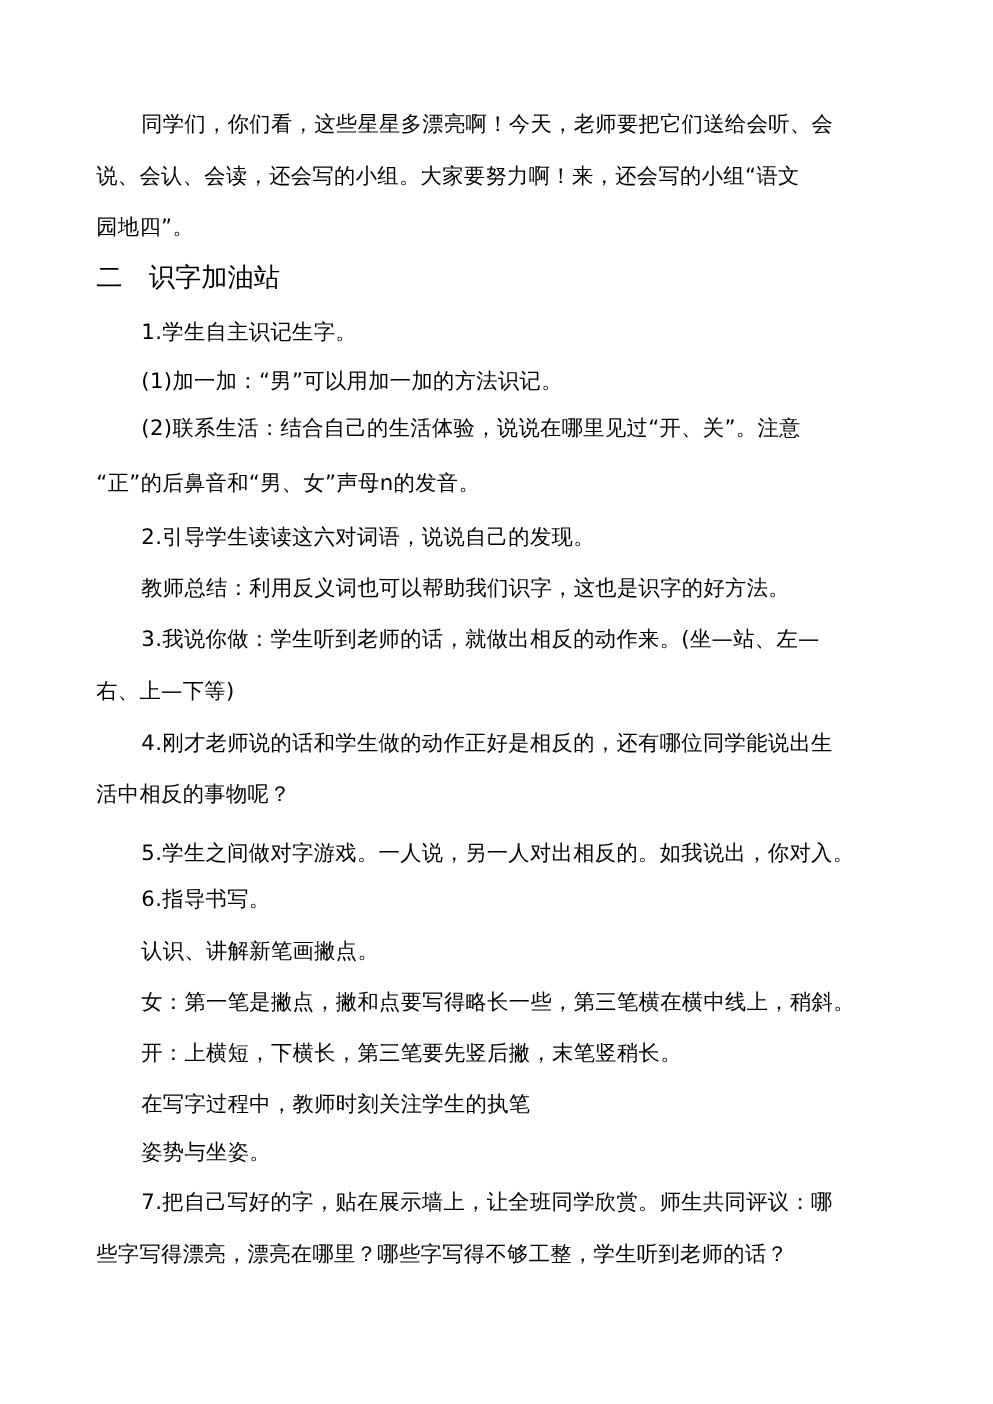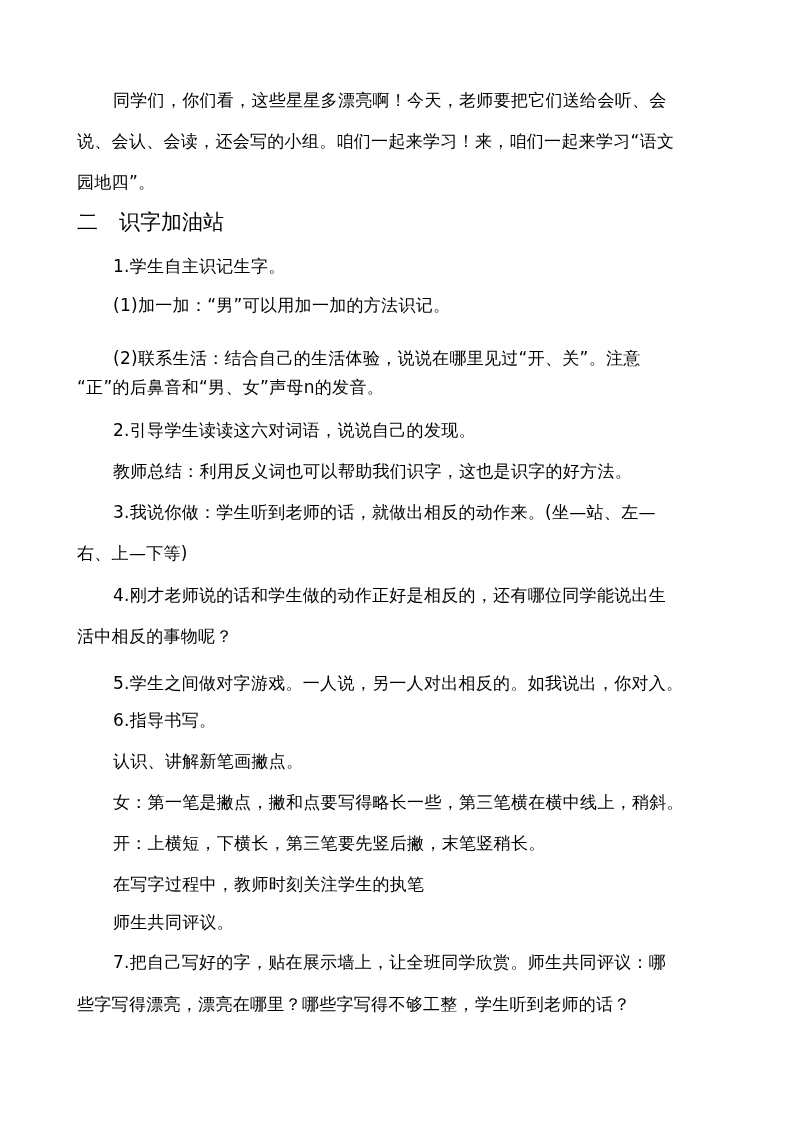--- a/index.html
+++ b/index.html
@@ -8,37 +8,37 @@
   .page { position: absolute; left: 77px; top: 0; width: 646px; }
   .line { position: absolute; left: 0; font-size: 17px; line-height: 20px; white-space: nowrap; letter-spacing: 0.3px; }
   .ind { left: 36px; }
   .heading { position: absolute; left: 0; width: 646px; font-size: 21px; line-height: 24px; white-space: pre; }
 </style>
 </head>
 <body>
 
 <div class="page">
   <div class="line ind" style="top:90px">同学们，你们看，这些星星多漂亮啊！今天，老师要把它们送给会听、会</div>
-  <div class="line" style="top:131px">说、会认、会读，还会写的小组。咱们一起来学习！来，咱们一起来学习“语文</div>
+  <div class="line" style="top:131px">说、会认、会读，还会写的小组。大家要努力啊！来，还会写的小组“语文</div>
   <div class="line" style="top:172px">园地四”。</div>
 
   <div class="heading" style="top:210px">二　识字加油站</div>
 
   <div class="line ind" style="top:256px">1.学生自主识记生字。</div>
   <div class="line ind" style="top:295px">(1)加一加：“男”可以用加一加的方法识记。</div>
-  <div class="line ind" style="top:348px">(2)联系生活：结合自己的生活体验，说说在哪里见过“开、关”。注意</div>
+  <div class="line ind" style="top:333px">(2)联系生活：结合自己的生活体验，说说在哪里见过“开、关”。注意</div>
   <div class="line" style="top:377px">“正”的后鼻音和“男、女”声母n的发音。</div>
   <div class="line ind" style="top:420px">2.引导学生读读这六对词语，说说自己的发现。</div>
   <div class="line ind" style="top:461px">教师总结：利用反义词也可以帮助我们识字，这也是识字的好方法。</div>
   <div class="line ind" style="top:502px">3.我说你做：学生听到老师的话，就做出相反的动作来。(坐—站、左—</div>
   <div class="line" style="top:543px">右、上—下等)</div>
   <div class="line ind" style="top:585px">4.刚才老师说的话和学生做的动作正好是相反的，还有哪位同学能说出生</div>
   <div class="line" style="top:626px">活中相反的事物呢？</div>
   <div class="line ind" style="top:673px">5.学生之间做对字游戏。一人说，另一人对出相反的。如我说出，你对入。</div>
   <div class="line ind" style="top:710px">6.指导书写。</div>
   <div class="line ind" style="top:751px">认识、讲解新笔画撇点。</div>
   <div class="line ind" style="top:792px">女：第一笔是撇点，撇和点要写得略长一些，第三笔横在横中线上，稍斜。</div>
   <div class="line ind" style="top:833px">开：上横短，下横长，第三笔要先竖后撇，末笔竖稍长。</div>
   <div class="line ind" style="top:874px">在写字过程中，教师时刻关注学生的执笔</div>
-  <div class="line ind" style="top:912px">师生共同评议。</div>
+  <div class="line ind" style="top:912px">姿势与坐姿。</div>
   <div class="line ind" style="top:952px">7.把自己写好的字，贴在展示墙上，让全班同学欣赏。师生共同评议：哪</div>
   <div class="line" style="top:994px">些字写得漂亮，漂亮在哪里？哪些字写得不够工整，学生听到老师的话？</div>
 </div>
 
 </body></html>

